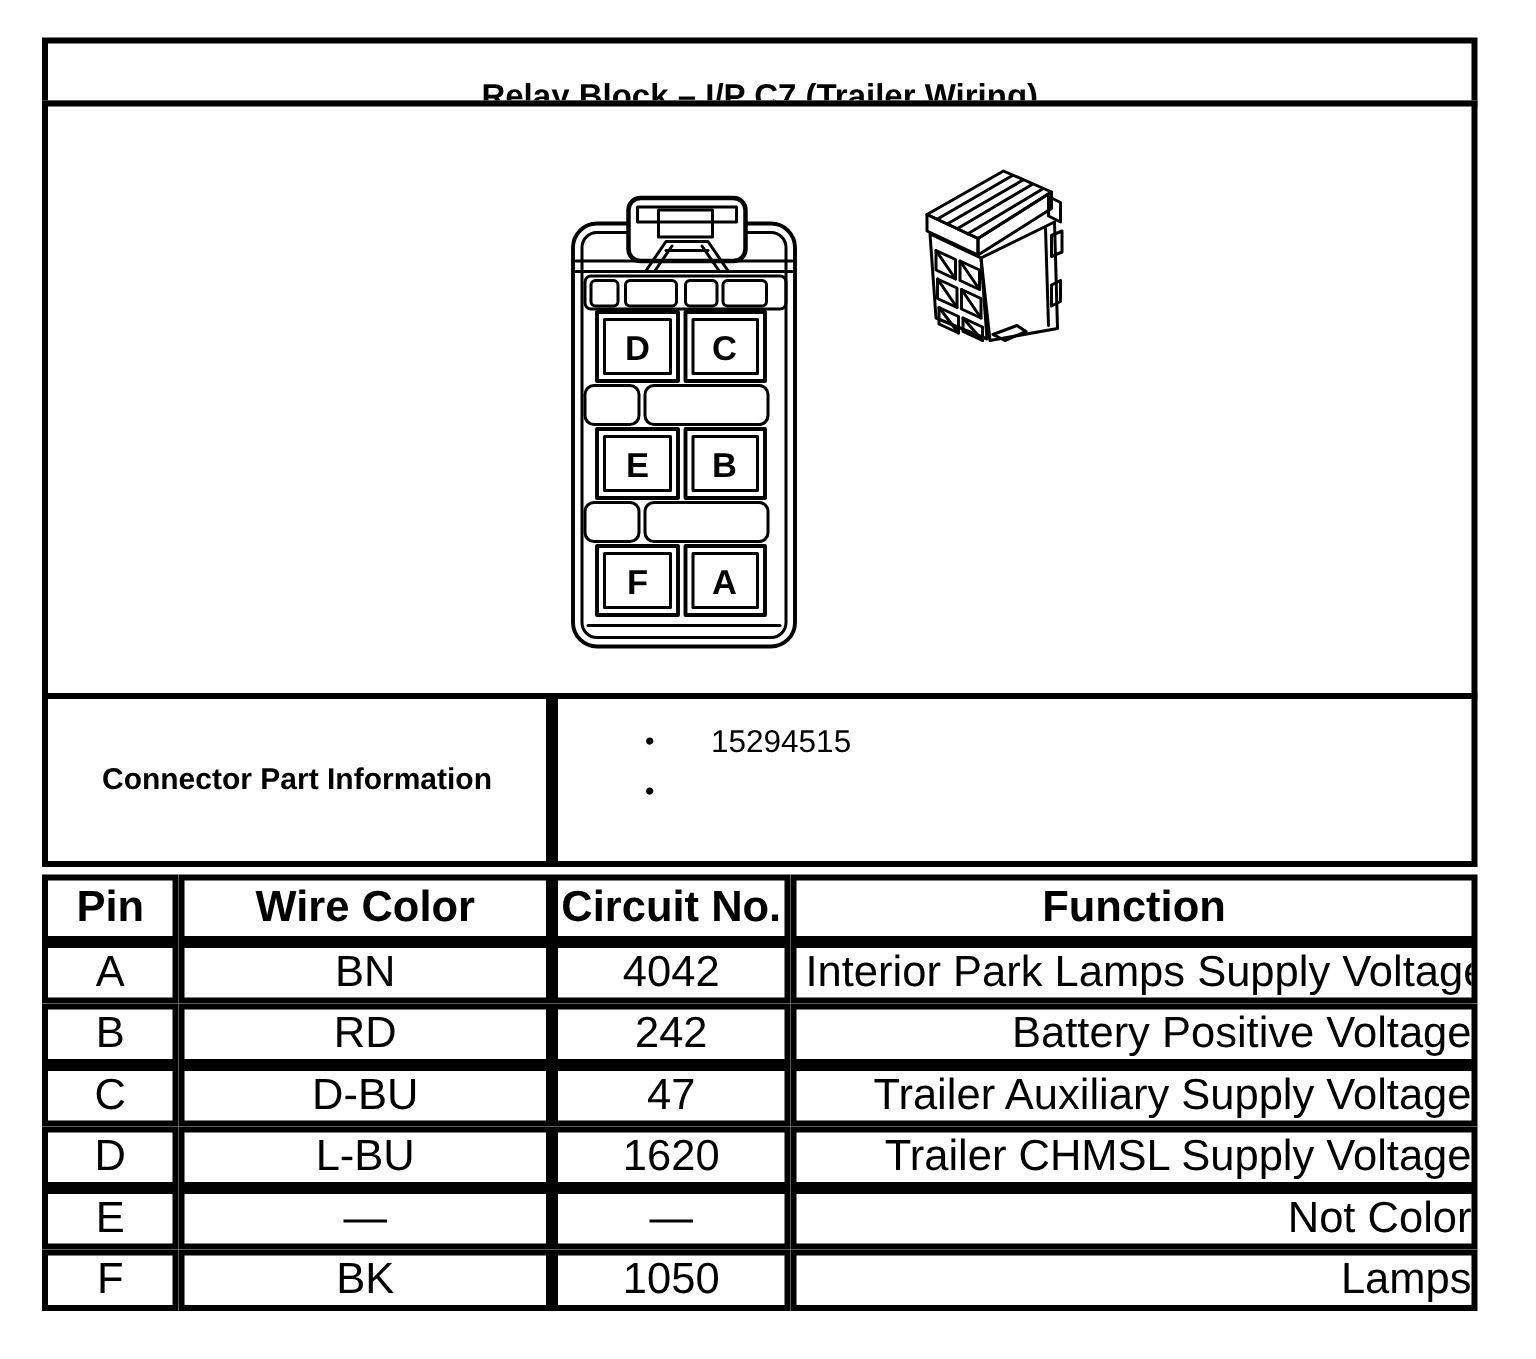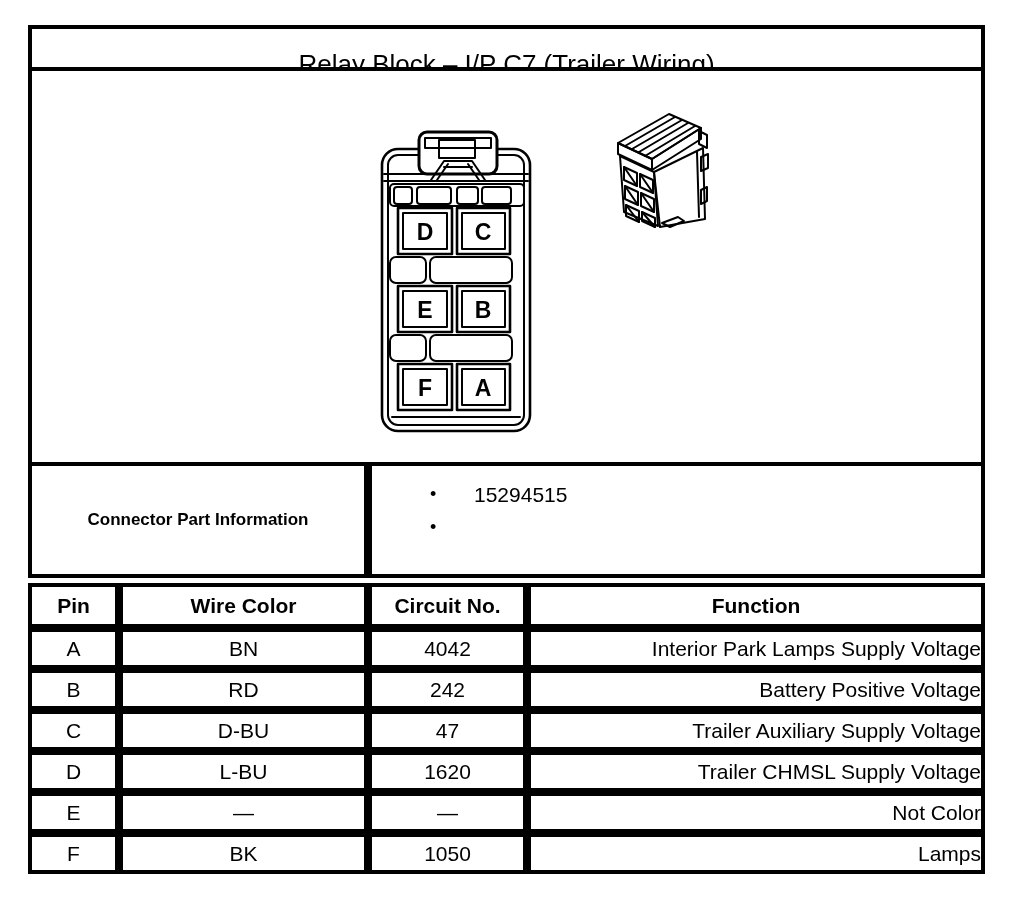--- a/index.html
+++ b/index.html
@@ -8,38 +8,38 @@
     font-family:"Liberation Sans", sans-serif; color:#000;
     overflow:hidden;
   }
   .box {
     position:absolute; box-sizing:border-box; background:#fff;
     border:4px solid #000;
   }
   
   .title-box { left:28px; top:25px; width:957px; height:46px;
     display:flex; align-items:center; justify-content:center; }
-  .title-box .t { font-size:26px; font-weight:normal; white-space:nowrap;margin-top:32px; }
+  .title-box .t { font-size:22px; font-weight:bold; white-space:nowrap;margin-top:32px; }
   
   .diagram-box { left:28px; top:67px; width:957px; height:399px; }
   .diagram-box svg { position:absolute; left:0; top:0; }
   
   .partinfo-box { left:28px; top:462px; width:957px; height:116px; display:flex; }
   .pi-left { width:332px; border-right:8px solid #000;
     display:flex; align-items:center; justify-content:center; }
-  .pi-left .t { font-size:17px; font-weight:bold; white-space:nowrap; }
+  .pi-left .t { font-size:20px; font-weight:bold; white-space:nowrap; }
   .pi-right { flex:1; padding:12px 0 0 0; }
   .pi-line { display:flex; height:33px; align-items:center; font-size:21px; white-space:nowrap; }
   .pi-bullet { width:44px; padding-left:58px; font-size:18px; }
   
   .pin-table { position:absolute; left:28px; top:583px; width:957px;
     border-collapse:separate; border-spacing:0; table-layout:fixed; }
   .pin-table td, .pin-table th {
     box-sizing:border-box; border:4px solid #000; background:#fff;
-    font-size:21px; text-align:center; vertical-align:middle;
+    font-size:29px; text-align:center; vertical-align:middle;
     padding:0; overflow:hidden; white-space:nowrap;
   }
   .pin-table th { font-weight:bold; height:45px; }
   .pin-table td { height:41px; font-weight:normal; }
   .pin-table td.fn { text-align:right; padding-left:6px; }
   
   .ln { fill:none; stroke:#000; stroke-width:2.6; stroke-linejoin:round; stroke-linecap:round; }
   .ln2 { fill:none; stroke:#000; stroke-width:2; stroke-linejoin:round; stroke-linecap:round; }
   .wfill { fill:#fff; stroke:#000; stroke-width:3; stroke-linejoin:round; }
   .cavtext { font-family:"Liberation Sans", sans-serif; font-size:23px; font-weight:bold; text-anchor:middle; fill:#000; }

